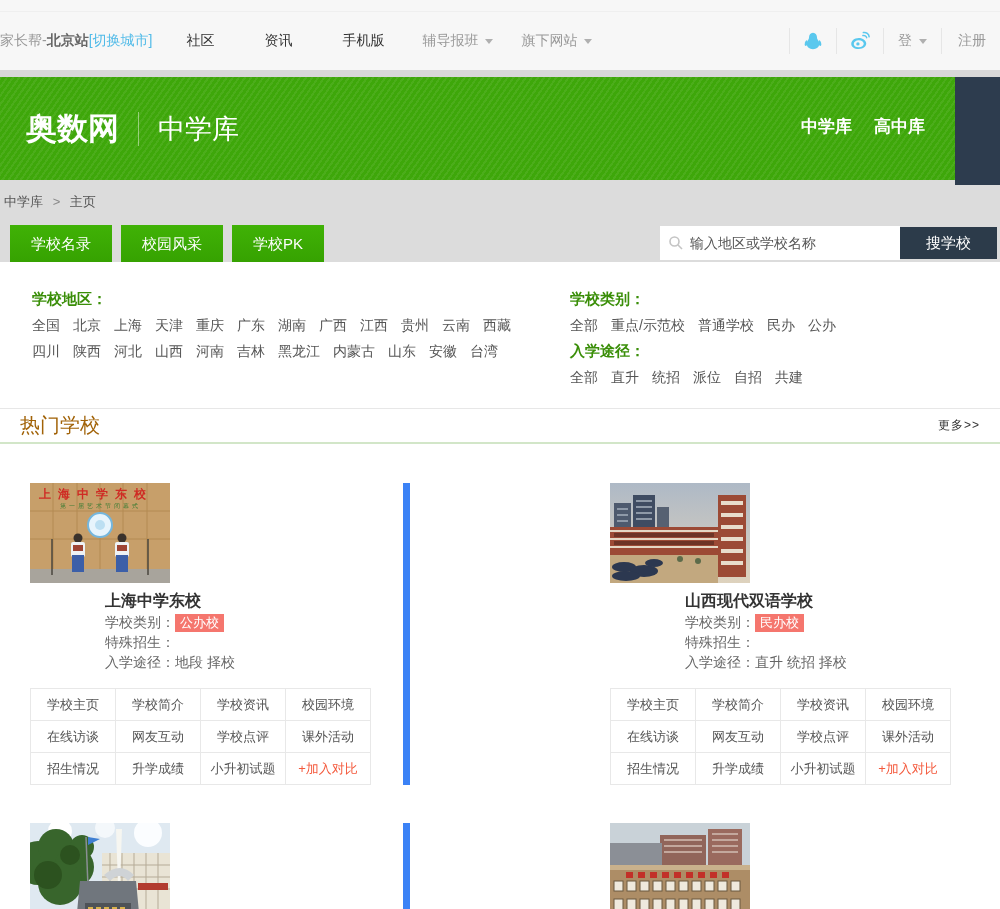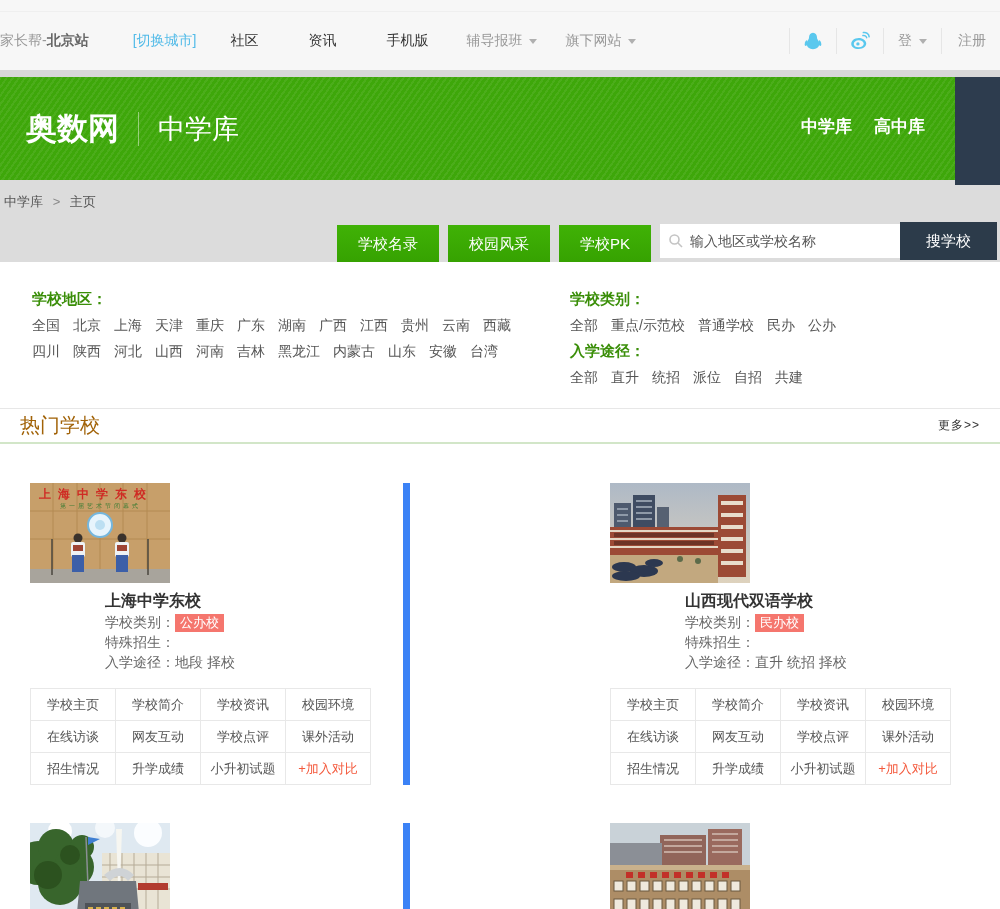--- a/index.html
+++ b/index.html
@@ -6,21 +6,21 @@
   html,body { width:1000px; }
   body { font-family:"Liberation Sans","DejaVu Sans",sans-serif; background:#fff; }
   .page { position:relative; width:1000px; height:909px; overflow:hidden; background:#fff; }
 
   
   .strip-top { height:12px; background:#f7f7f7; border-bottom:1px solid #efefef; }
   .topbar { height:58px; background:#f7f7f7; display:flex; align-items:center; justify-content:space-between; font-size:14px; }
   .tb-left { display:flex; align-items:center; }
   .tb-site { color:#999; cursor:pointer; white-space:nowrap; }
   .tb-site b { color:#666; }
-  .tb-switch { color:#52bbe8; margin-right:22px; cursor:pointer;margin-left:44px; }
+  .tb-switch { color:#52bbe8; margin-right:22px; cursor:pointer; }
   .tb-link { color:#333; margin-right:26px; padding:0 12px; cursor:pointer; }
   .tb-drop { color:#999; margin-right:28px; cursor:pointer; display:flex; align-items:center; }
   .caret { display:inline-block; width:0; height:0; border-left:4px solid transparent; border-right:4px solid transparent; border-top:5px solid #b0b0b0; margin-left:7px; }
   .tb-right { display:flex; align-items:center; }
   .tb-sep { width:1px; height:26px; background:#e6e6e6; }
   .tb-ico { width:20px; height:20px; margin:0 13px; cursor:pointer; display:inline-block; }
   .tb-ico svg { width:20px; height:20px; display:block; }
   .tb-login { color:#999; display:flex; align-items:center; margin:0 14px; cursor:pointer; }
   .tb-reg { color:#999; margin:0 14px 0 16px; cursor:pointer; }
   .strip-mid { height:7px; background:#d8d8d8; }
@@ -30,34 +30,34 @@
   .logo { display:flex; align-items:baseline; cursor:pointer; }
   .logo-latin { font-size:46px; font-weight:800; letter-spacing:-1px; }
   .logo-cn { font-size:31px; font-weight:700; margin-left:4px; }
   .logo-sep { width:1px; height:34px; background:rgba(255,255,255,.45); margin:0 19px; align-self:center; }
   .logo-section { font-size:27px; font-weight:400; }
   .ghead-nav { position:absolute; right:75px; top:38px; display:flex; }
   .ghead-nav a { color:#fff; font-size:17px; font-weight:700; margin-left:22px; cursor:pointer; }
   .navy-block { position:absolute; top:77px; right:0; width:45px; height:108px; background:#2d3c4e; z-index:6; }
 
   
-  .crumb-zone { height:82px; background:#dcdcdc; display:flex; flex-direction:row; justify-content:space-between; }
+  .crumb-zone { height:82px; background:#dcdcdc; display:flex; flex-direction:column; justify-content:space-between; }
   .crumb { padding:13px 0 0 4px; font-size:13px; color:#555; }
   .crumb a { color:#555; cursor:pointer; }
   .crumb .sep { margin:0 6px; color:#888; }
   .crumb-bottom { display:flex; justify-content:space-between; align-items:flex-end; }
   .tabs { display:flex; padding-left:10px; }
   .tab { height:37px; line-height:37px; padding:0 21px; background:linear-gradient(#40b206,#36a201); color:#fff; font-size:15px; margin-right:9px; cursor:pointer; }
   .search { display:flex; align-items:center; margin:0 3px 2px 0; }
   .search-box { position:relative; }
   .search-box input { width:240px; height:34px; border:none; outline:none; background:#fff; padding:0 8px 0 30px; font-size:14px; color:#333; font-family:inherit; }
   .search-box input::placeholder { color:#555; opacity:1; }
   .mag { position:absolute; left:8px; top:9px; width:16px; height:16px; }
   .mag svg { width:16px; height:16px; display:block; }
-  .search button { width:97px; height:38px; border:none; background:#2c3b4a; color:#fff; font-size:15px; cursor:pointer; font-family:inherit; }
+  .search button { width:97px; height:32px; border:none; background:#2c3b4a; color:#fff; font-size:15px; cursor:pointer; font-family:inherit; }
 
   
   .filters { display:flex; padding:24px 0 18px 20px; background:#fff; }
   .fcol-left { width:538px;margin-left:12px; }
   .flabel { font-size:15px; font-weight:700; color:#3a8e08; line-height:26px; }
   .frow { line-height:26px; font-size:14px; color:#555; }
   .fitem { color:#555; margin-right:13px; cursor:pointer; white-space:nowrap; }
 
   
   .sec-head { height:36px; border-top:1px solid #e7e7e7; border-bottom:2px solid #d2e6c8; display:flex; align-items:center; justify-content:space-between; padding:0 20px; background:#fff; }

